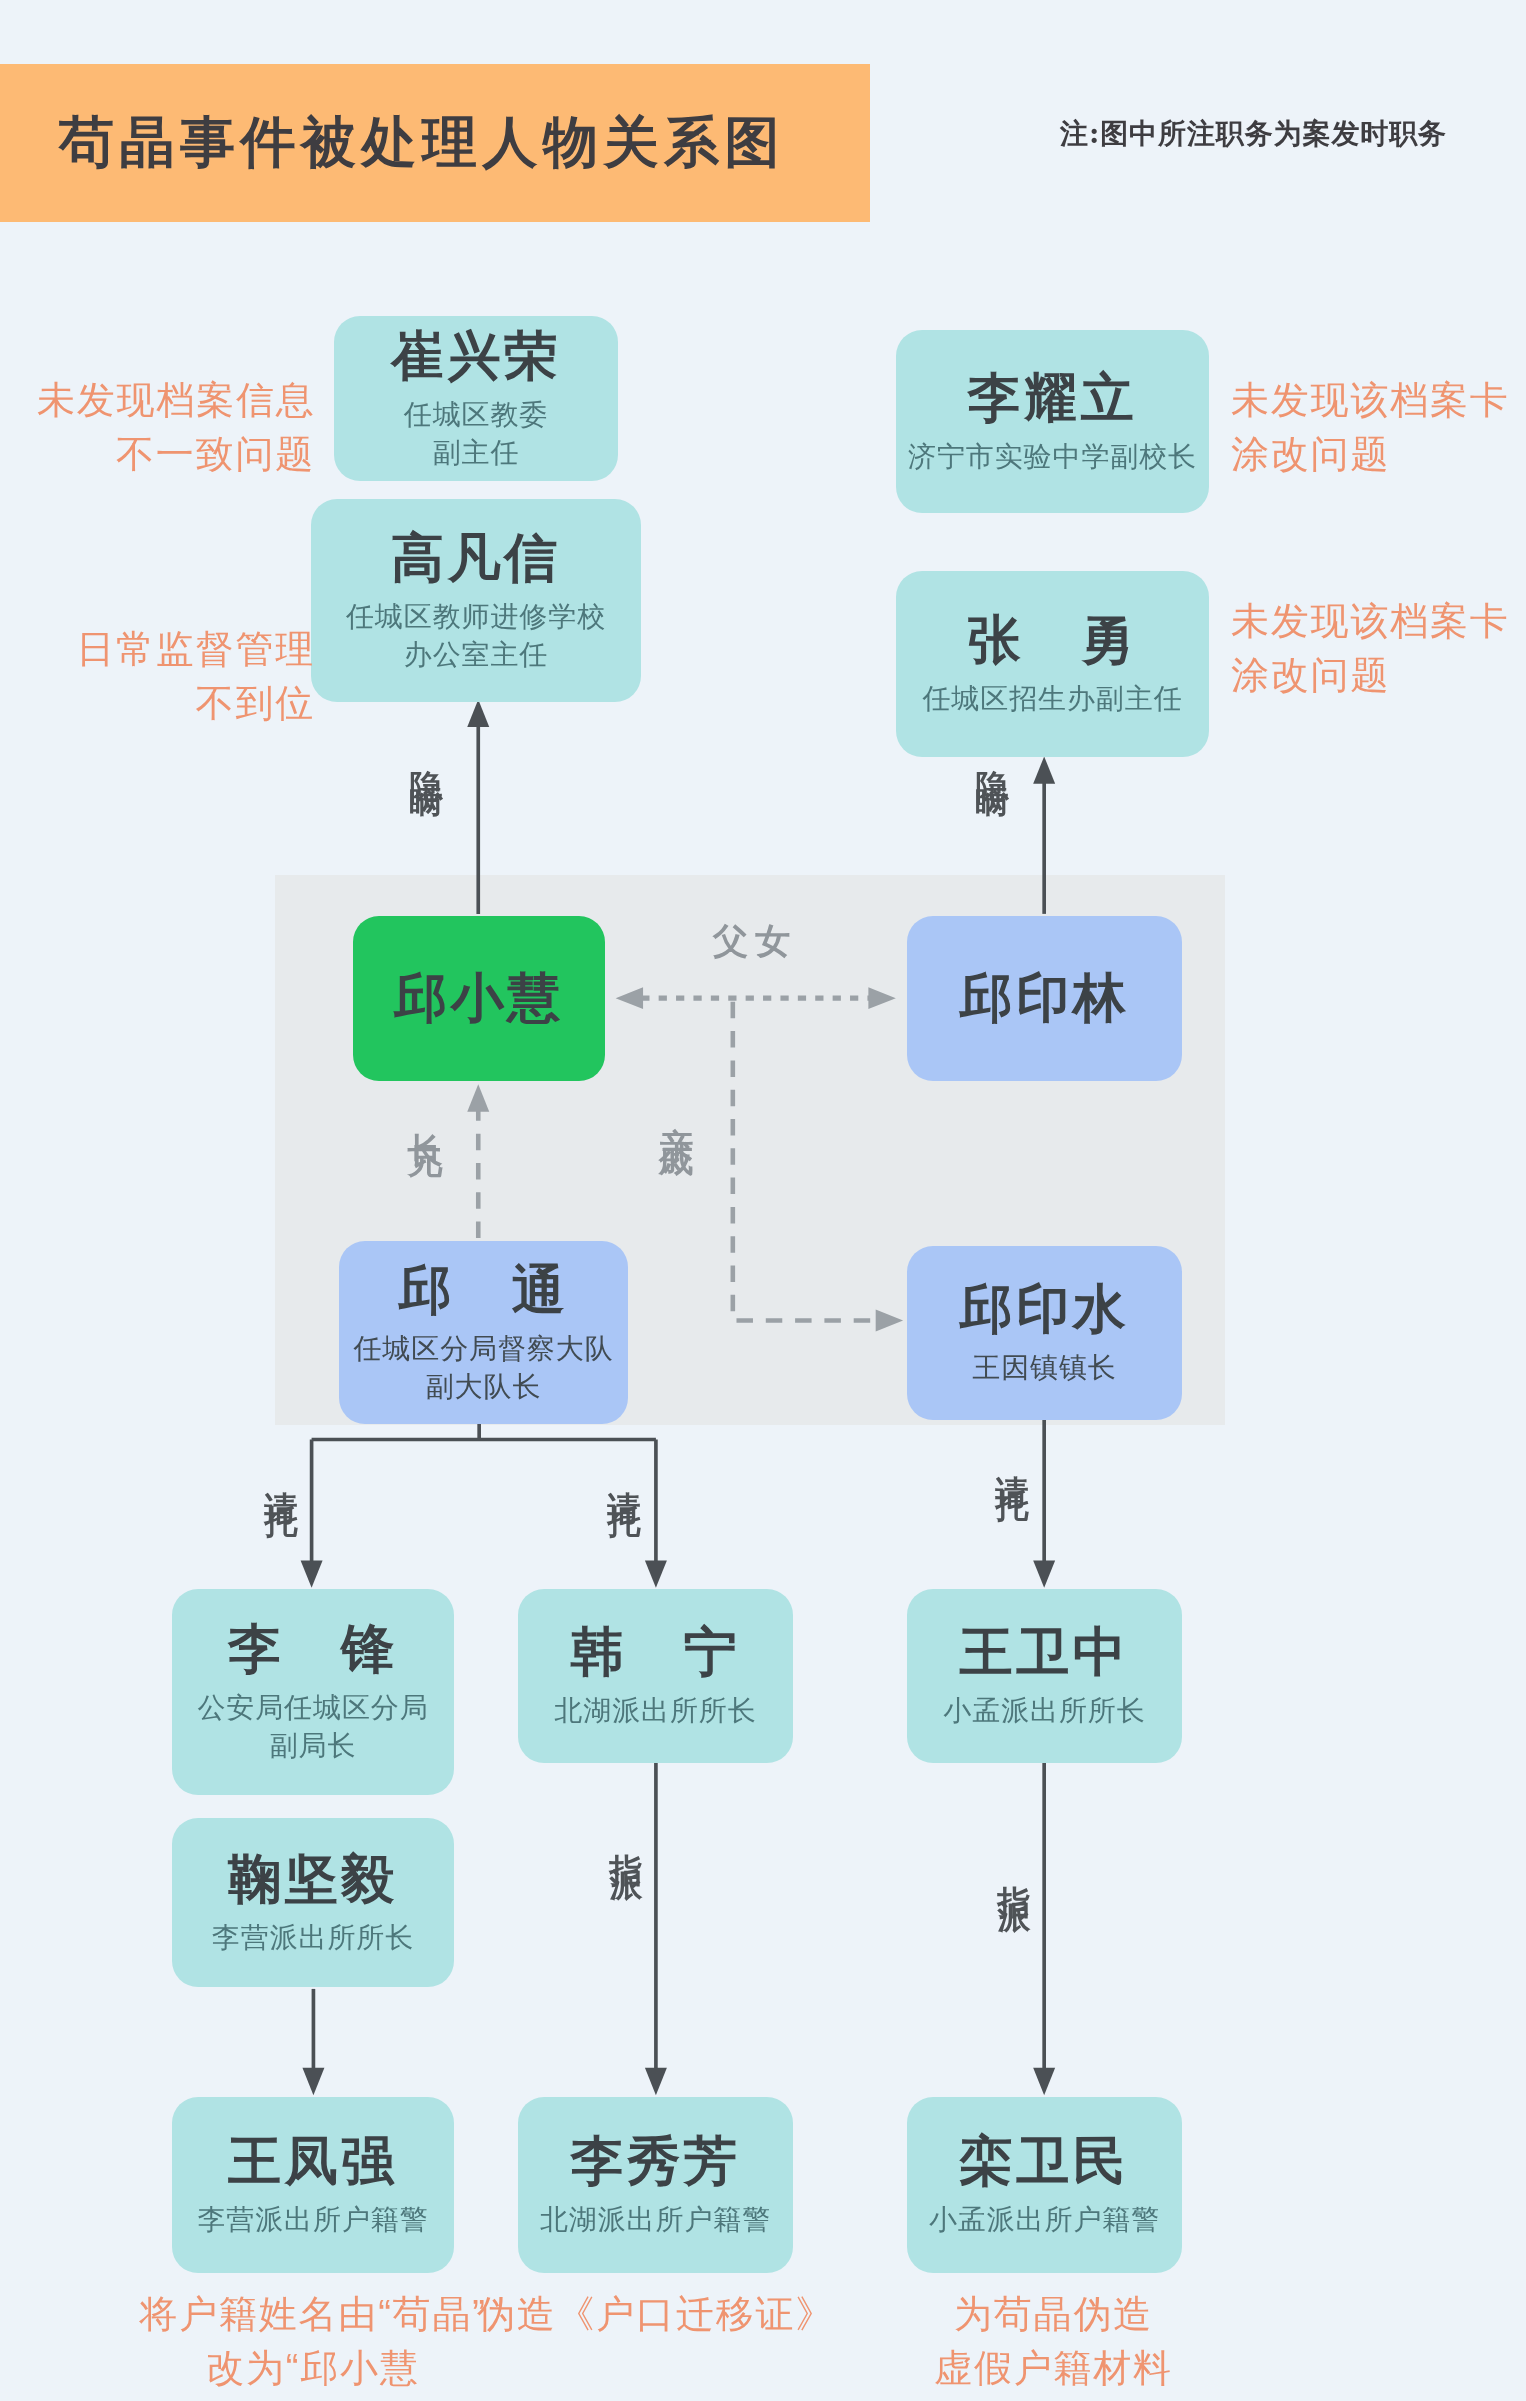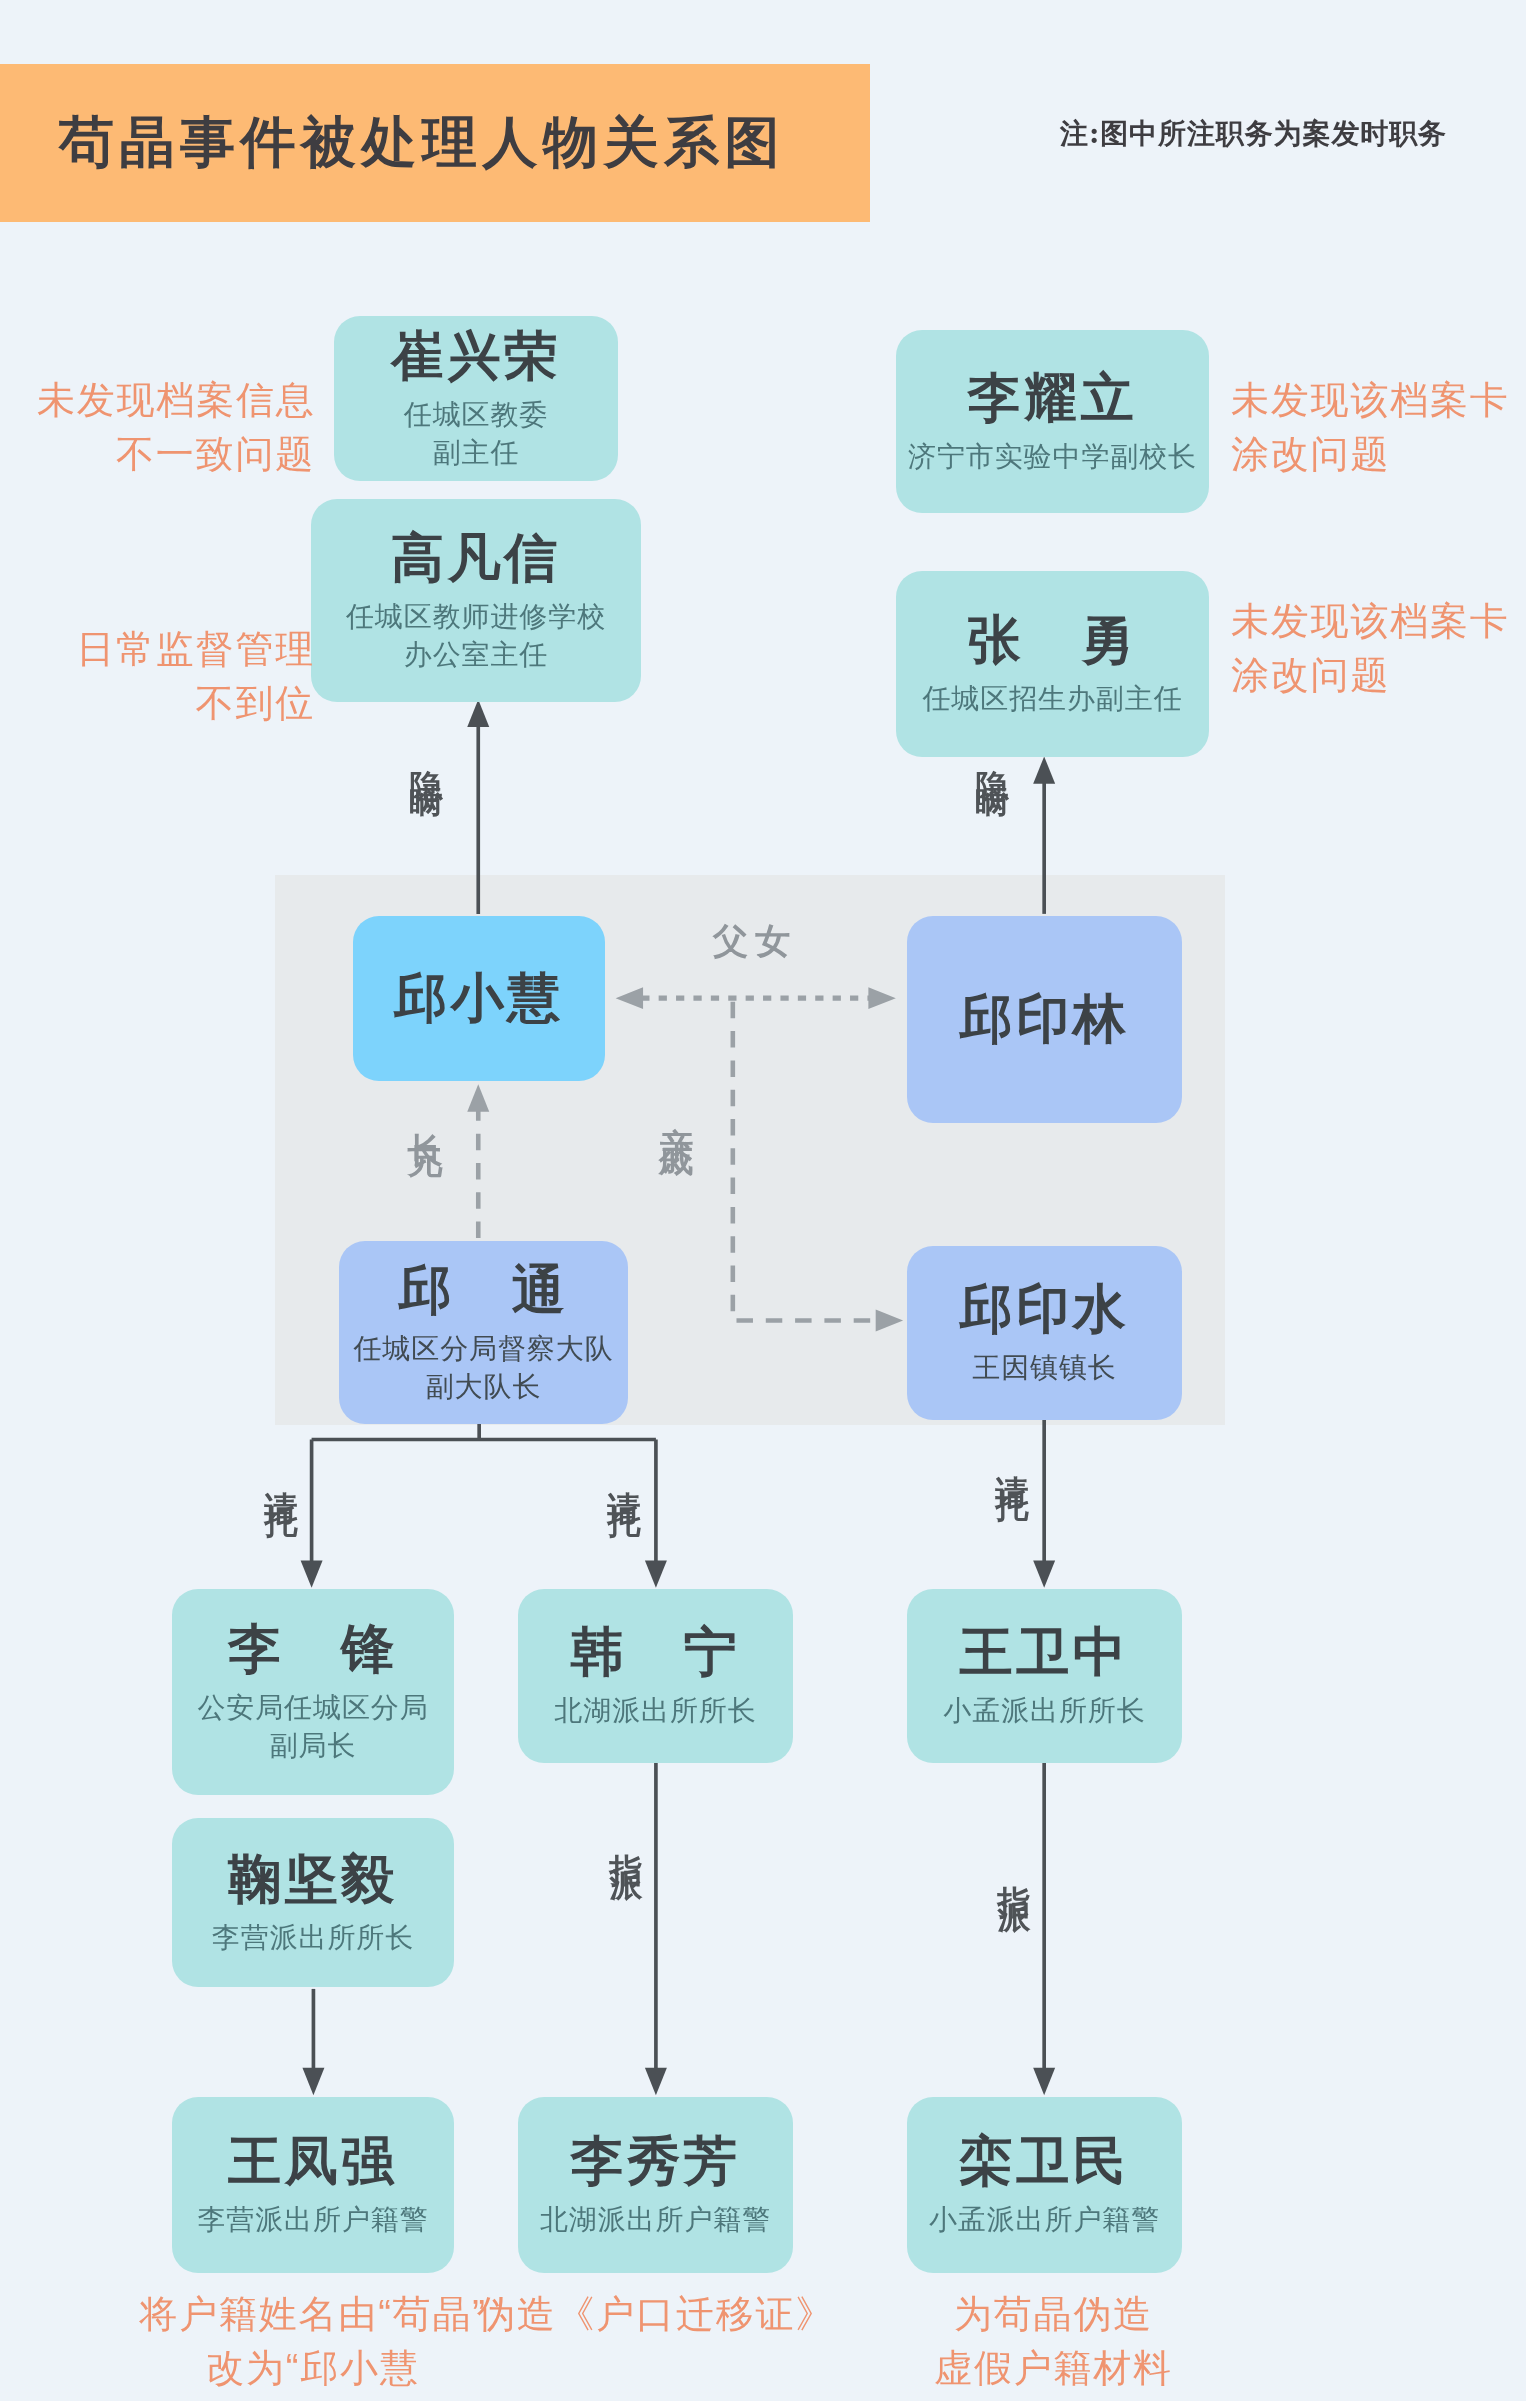--- a/index.html
+++ b/index.html
@@ -42,21 +42,21 @@
     font-size:53px;font-weight:bold;color:#3c4246;letter-spacing:3.7px;
     line-height:1.15;white-space:nowrap;
   }
   .node .sub{
     font-size:28px;line-height:1.35;margin-top:9.2px;letter-spacing:0.9px;white-space:nowrap;
   }
   .teal{background:#b0e3e4;}
   .teal .sub{color:#4d777b;}
   .blue{background:#aac6f6;}
   .blue .sub{color:#414b52;}
-  .salmon{background:#7dd3fc;}
+  .salmon{background:#22c55e;}
   
   .ann{
     position:absolute;z-index:2;color:#ef9470;font-weight:normal;
     font-size:38px;line-height:1.42;letter-spacing:1.8px;white-space:nowrap;
   }
   .ann.r{text-align:right;}
   .ann.c{text-align:center;}
   
   .vlabel{
     position:absolute;z-index:2;
@@ -149,21 +149,21 @@
     <div>涂改问题</div>
   </div>
   <div class="ann" style="left:1231px;top:595px;">
     <div>未发现该档案卡</div>
     <div>涂改问题</div>
   </div>
 
   <div class="node salmon" style="left:353px;top:916px;width:252px;height:165px;">
     <div class="nm">邱小慧</div>
   </div>
-  <div class="node blue" style="left:907px;top:916px;width:275px;height:207px;">
+  <div class="node blue" style="left:907px;top:916px;width:275px;height:165px;">
     <div class="nm">邱印林</div>
   </div>
   <div class="node blue" style="left:339px;top:1241px;width:289px;height:183px;">
     <div class="nm">邱　通</div>
     <div class="sub">
       <div>任城区分局督察大队</div>
       <div>副大队长</div>
     </div>
   </div>
   <div class="node blue" style="left:907px;top:1246px;width:275px;height:174px;">

